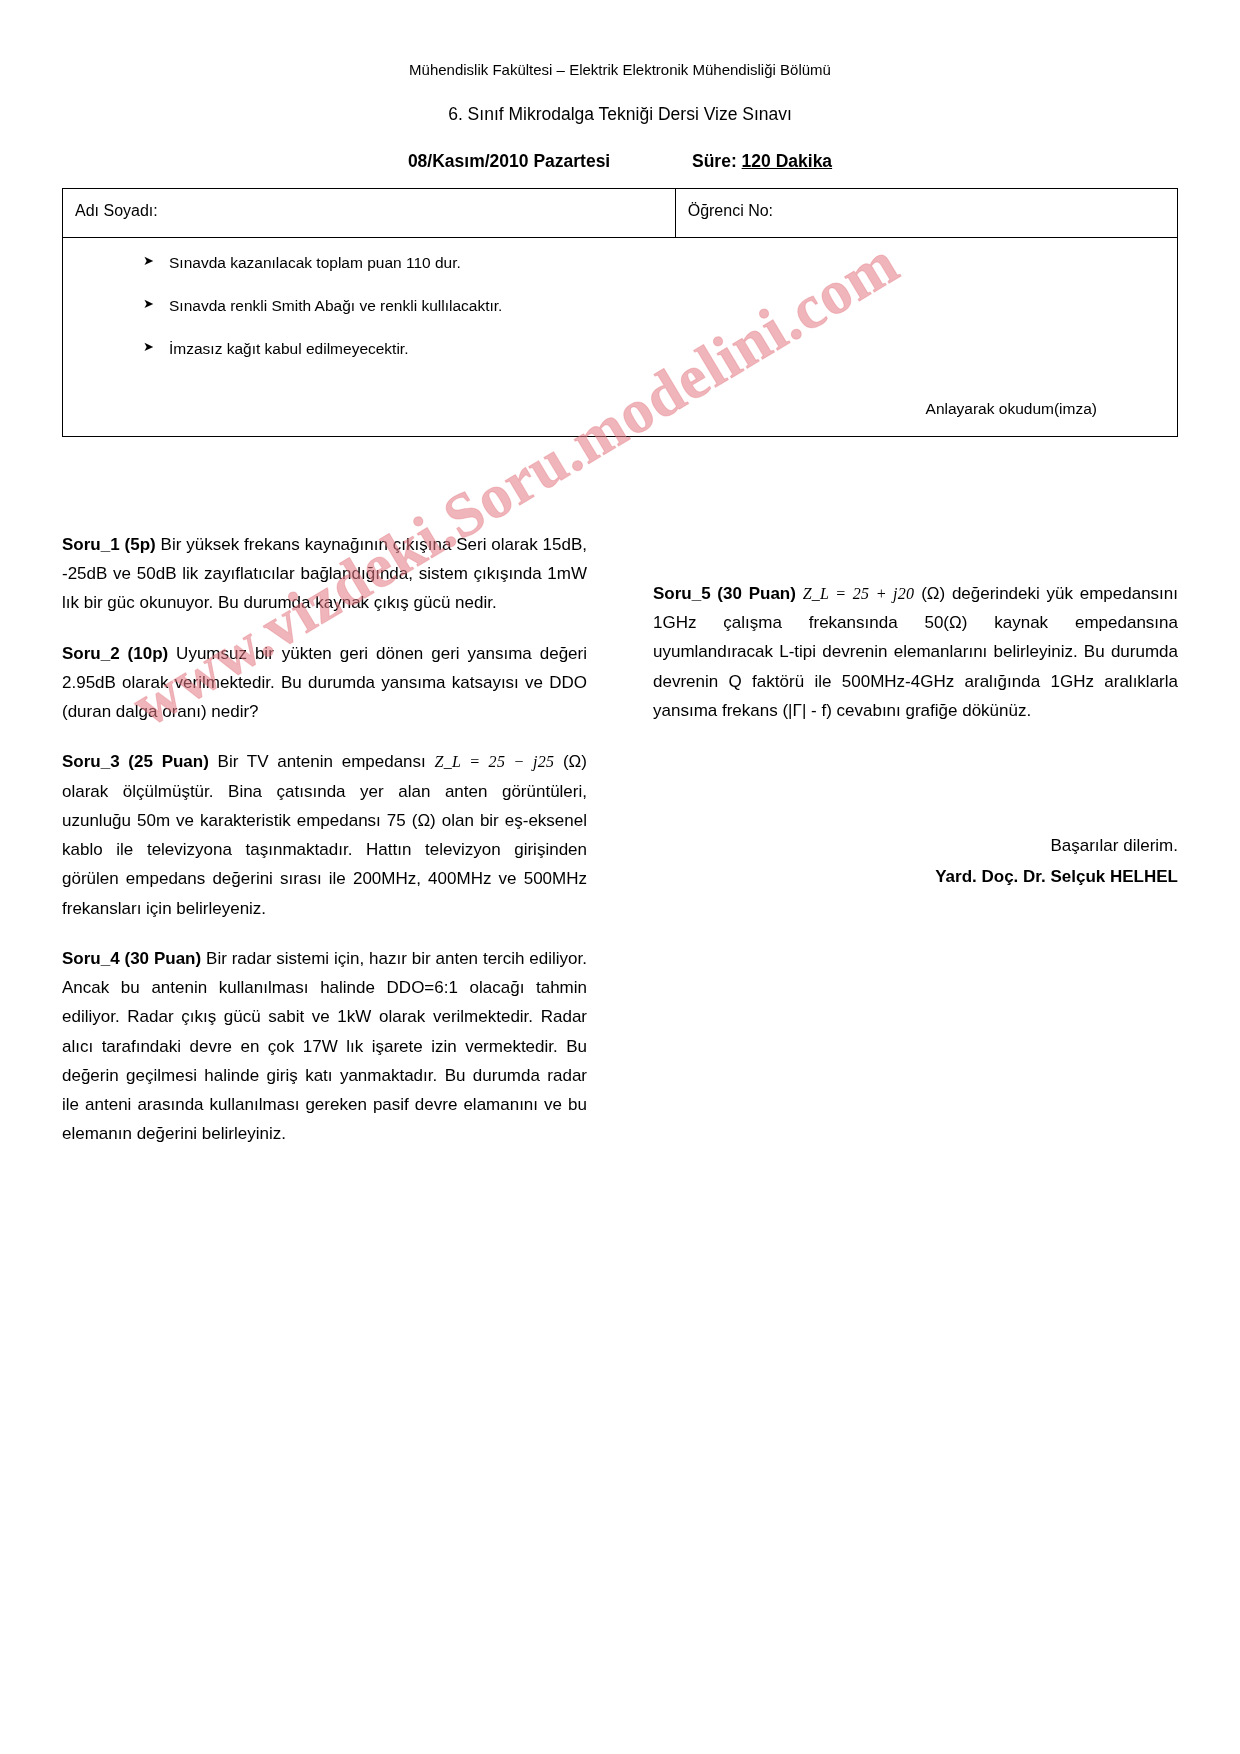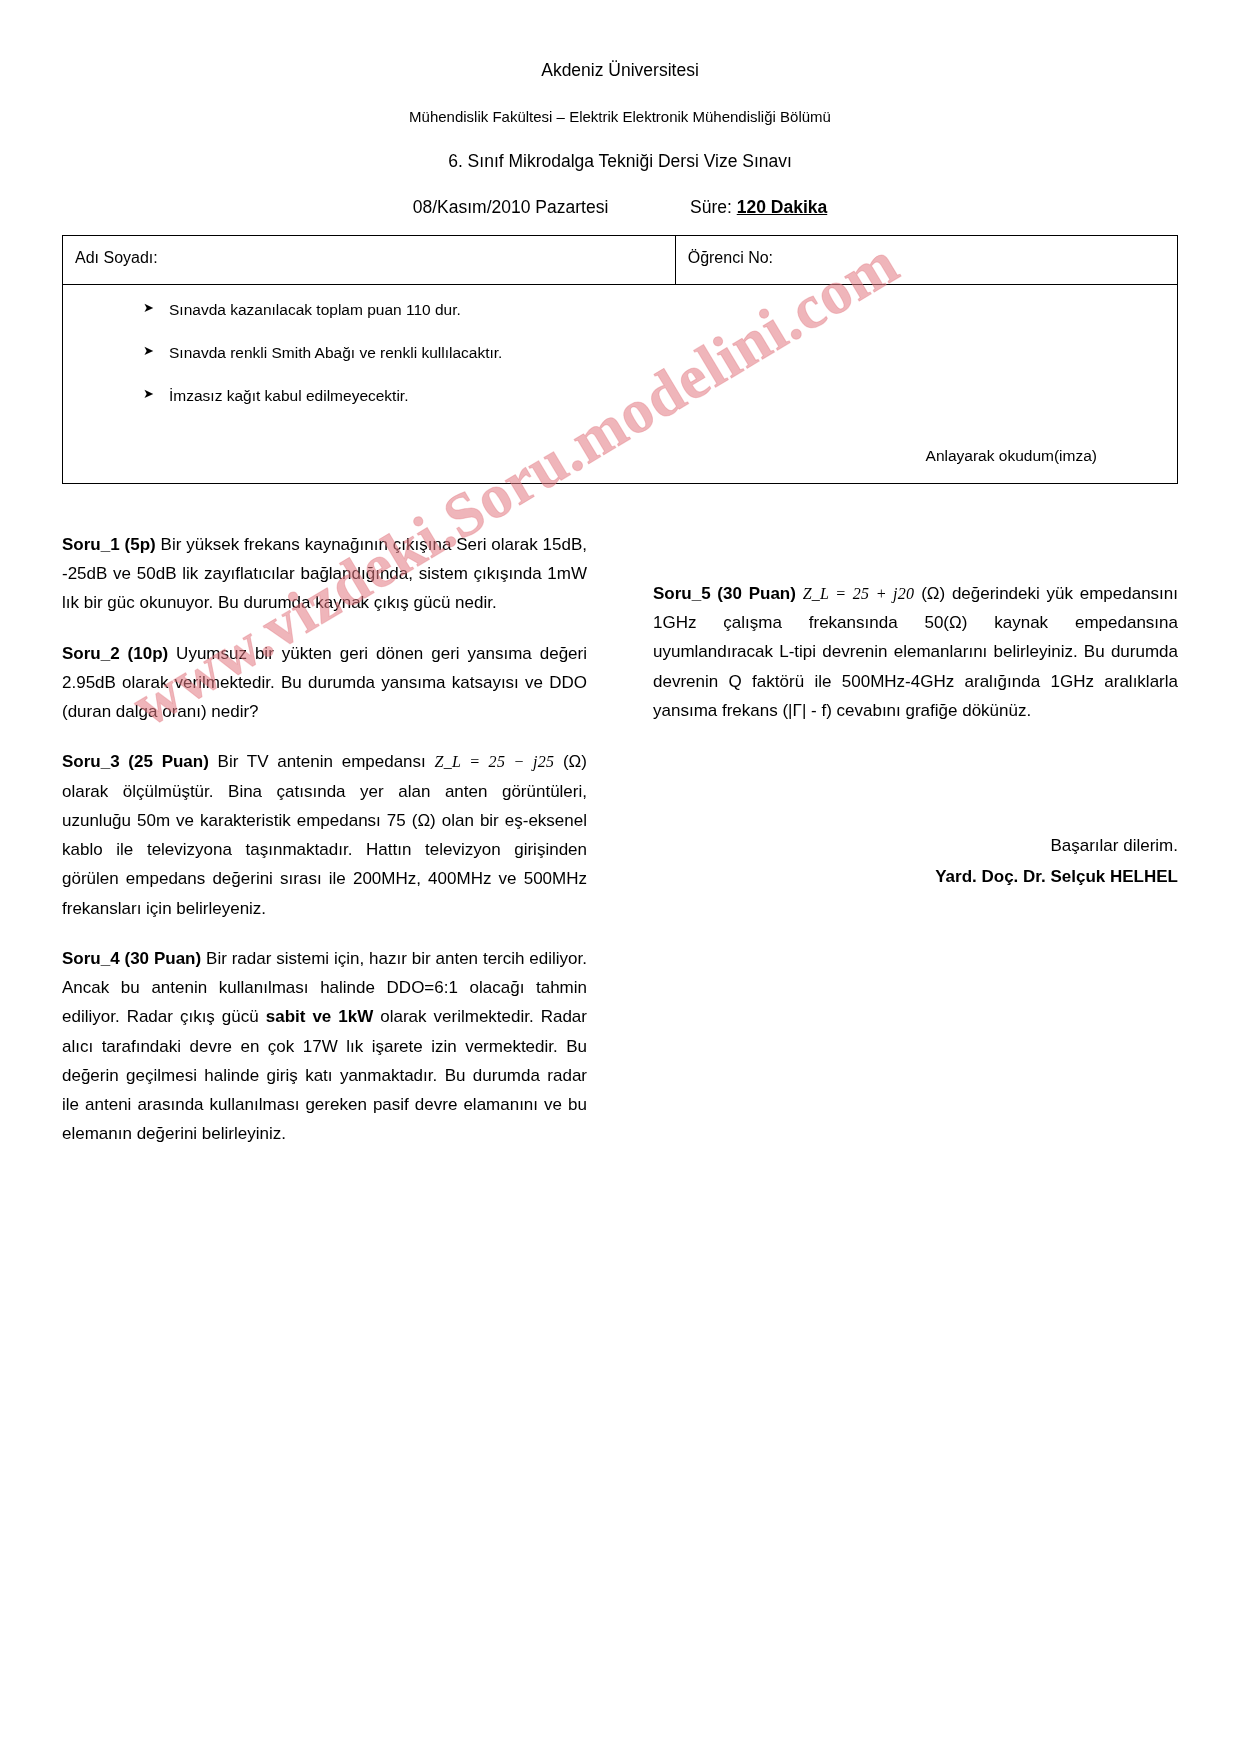--- a/index.html
+++ b/index.html
@@ -27,26 +27,27 @@
   }
   .header .line {
     font-size: 17.5px;
     line-height: 1.0;
     margin-bottom: 29px;
   }
   .header .line.l2 { font-size: 15px; }
   .header .line.l4 { margin-bottom: 18px; }
   .hdr-inline {
     display: inline-block;
+    font-weight: bold;
   }
   .hdr-gap {
     display: inline-block;
     width: 72px;
   }
-  .bold { font-weight: bold; }
+  .bold { font-weight: normal; }
   .underline-bold { font-weight: bold; text-decoration: underline; }
 
   
   .info-box {
     margin: 0 62px 0 62px;
     border: 1px solid #000;
     border-collapse: collapse;
   }
   .info-row1 {
     display: flex;
@@ -164,21 +165,20 @@
     letter-spacing: 1px;
     -webkit-text-stroke: 1px rgba(226,120,130,0.35);
   }
 </style>
 </head>
 <body>
 
 <div class="page">
 
   <div class="header">
-    <div class="line l1">Akdeniz Üniversitesi</div>
     <div class="line l2">Mühendislik Fakültesi – Elektrik Elektronik Mühendisliği Bölümü</div>
     <div class="line l3">6. Sınıf Mikrodalga Tekniği Dersi Vize Sınavı</div>
     <div class="line l4">
       <span class="hdr-inline">08/Kasım/2010 Pazartesi</span>
       <span class="hdr-gap"></span>
       <span class="hdr-inline">Süre:</span>
       <span class="hdr-inline underline-bold">120 Dakika</span>
     </div>
   </div>
 

